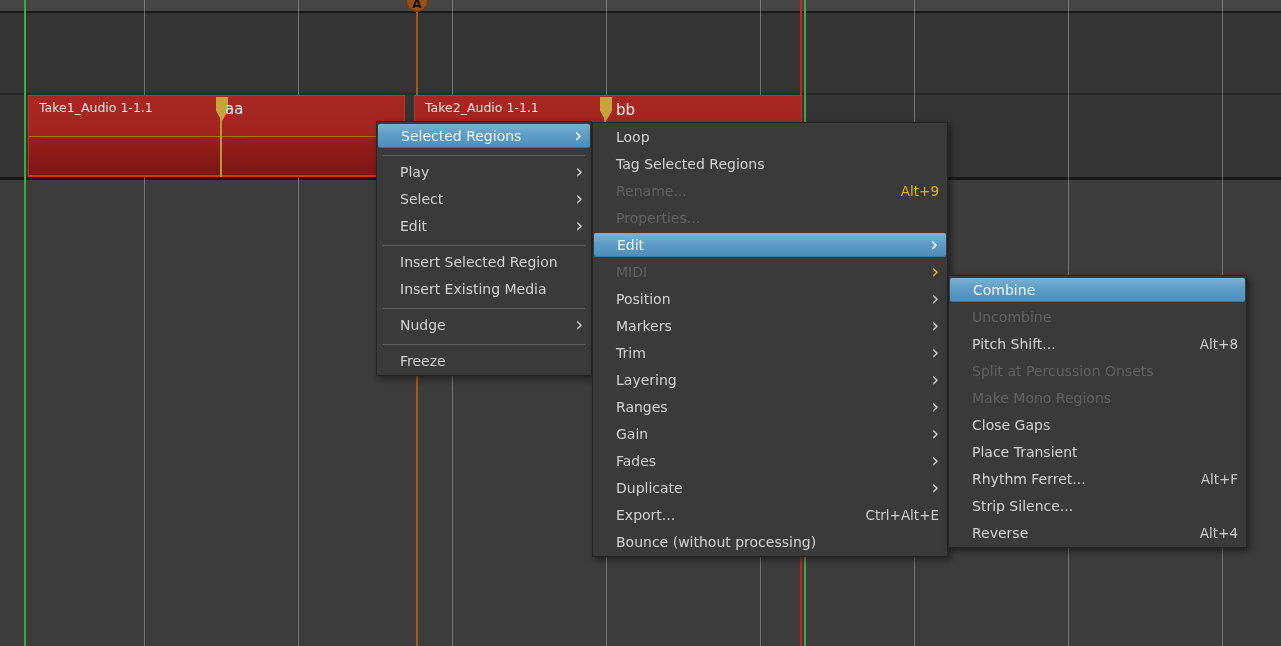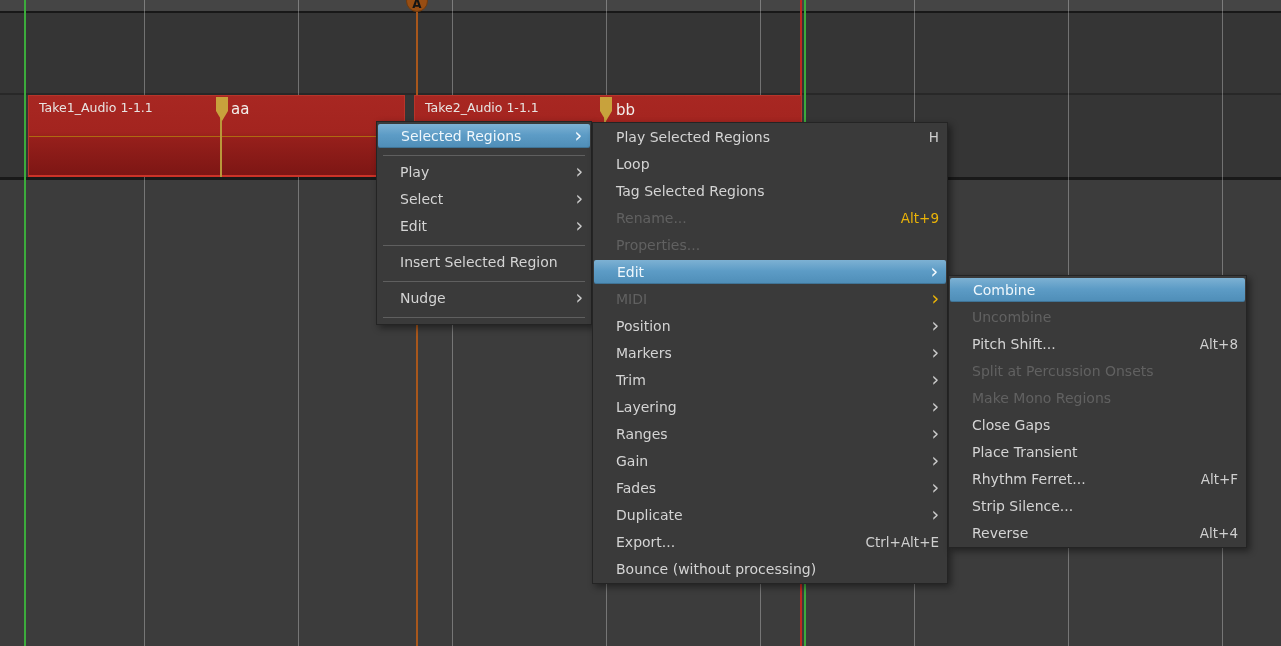--- a/index.html
+++ b/index.html
@@ -94,21 +94,21 @@
     <span class="rname">Take1_Audio 1-1.1</span>
     <div class="gainline"></div>
   </div>
   <div class="region" style="left:414px;width:388px">
     <span class="rname">Take2_Audio 1-1.1</span>
     <div class="gainline"></div>
   </div>
 
   <div class="cue-line" style="left:220px"></div>
   <div class="cue-flag" style="left:216px"></div>
-  <span class="cue-label" style="left:231px;top:100px">aa</span>
+  <span class="cue-label" style="left:225px;top:100px">aa</span>
   <div class="cue-line" style="left:604px"></div>
   <div class="cue-flag" style="left:600px"></div>
   <span class="cue-label" style="left:616px;top:101px">bb</span>
 
   <div class="loc-marker">
     <span>A</span>
   </div>
 
   <div class="menu" id="menu-region-context">
       <div class="mi hl">
@@ -125,32 +125,34 @@
         <span class="arr">›</span>
       </div>
       <div class="mi">
         <span class="lbl">Edit</span>
         <span class="arr">›</span>
       </div>
       <div class="sep"></div>
       <div class="mi">
         <span class="lbl">Insert Selected Region</span>
       </div>
+      <div class="mi">
+        <span class="lbl">Insert Existing Media</span>
+      </div>
       <div class="sep"></div>
       <div class="mi">
         <span class="lbl">Nudge</span>
         <span class="arr">›</span>
       </div>
       <div class="sep"></div>
+      <div class="mi">
+        <span class="lbl">Freeze</span>
+      </div>
     </div>
   <div class="menu" id="menu-selected-regions">
-      <div class="mi">
-        <span class="lbl">Play Selected Regions</span>
-        <span class="sc">H</span>
-      </div>
       <div class="mi">
         <span class="lbl">Loop</span>
       </div>
       <div class="mi">
         <span class="lbl">Tag Selected Regions</span>
       </div>
       <div class="mi dis">
         <span class="lbl">Rename...</span>
         <span class="sc">Alt+9</span>
       </div>

